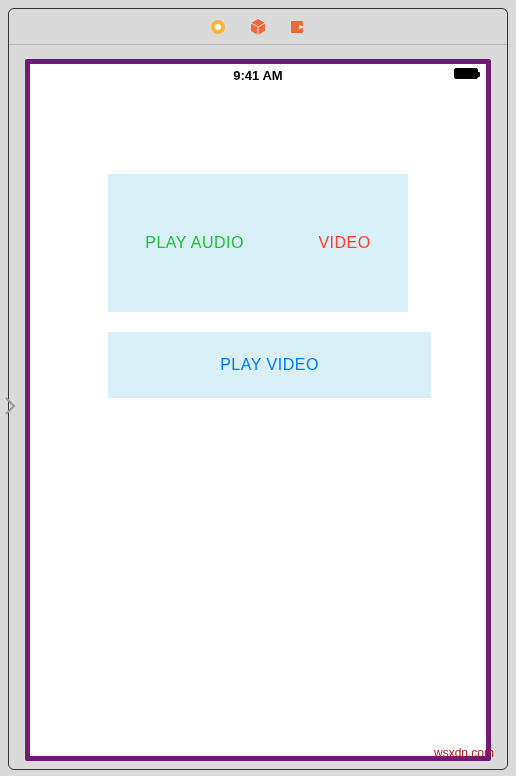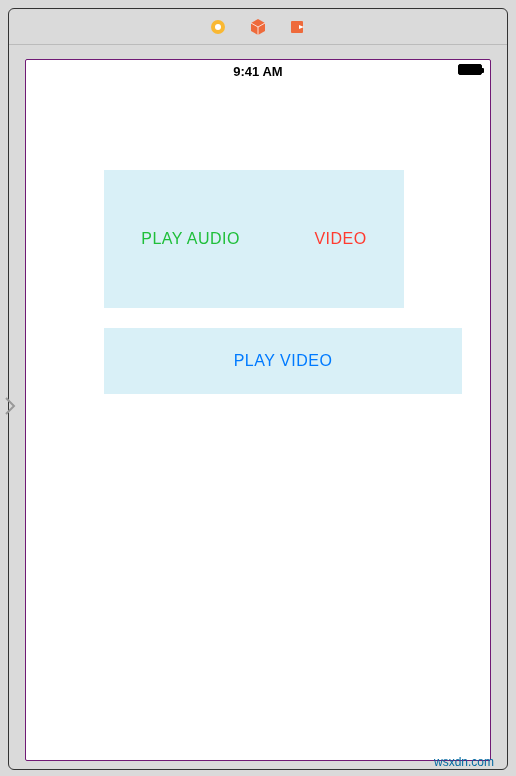--- a/index.html
+++ b/index.html
@@ -38,21 +38,21 @@
       height: 18px;
       display: inline-block;
     }
     .device-frame {
       position: absolute;
       top: 50px;
       left: 16px;
       right: 16px;
       bottom: 8px;
       background: #fff;
-      border: 1px solid #701a75;
+      border: 5px solid #701a75;
       border-radius: 2px;
     }
     .status-bar {
       height: 22px;
       display: flex;
       align-items: center;
       justify-content: center;
       position: relative;
       padding: 0 8px;
     }
@@ -96,21 +96,21 @@
       height: 138px;
       background: #d9f0f7;
       display: flex;
       align-items: center;
       justify-content: space-around;
     }
     .panel-video {
       position: absolute;
       top: 246px;
       left: 78px;
-      width: 358px;
+      width: 323px;
       height: 66px;
       background: #d9f0f7;
       display: flex;
       align-items: center;
       justify-content: center;
     }
     .btn-text {
       font-size: 16px;
       font-weight: 400;
       letter-spacing: 0.5px;
@@ -130,24 +130,24 @@
       position: absolute;
       left: -2px;
       top: 394px;
       width: 24px;
       height: 24px;
       color: #888;
       pointer-events: none;
     }
     .watermark {
       position: absolute;
-      bottom: 7px;
+      bottom: 16px;
       right: 22px;
       font-size: 12px;
-      color: #0369a1;
+      color: #b91c1c;
     }
   </style>
 </head>
 <body>
 
 <div class="outer-frame">
 
   <div class="toolbar">
     <span class="tool-icon">
       <svg viewBox="0 0 18 18" width="18" height="18">

